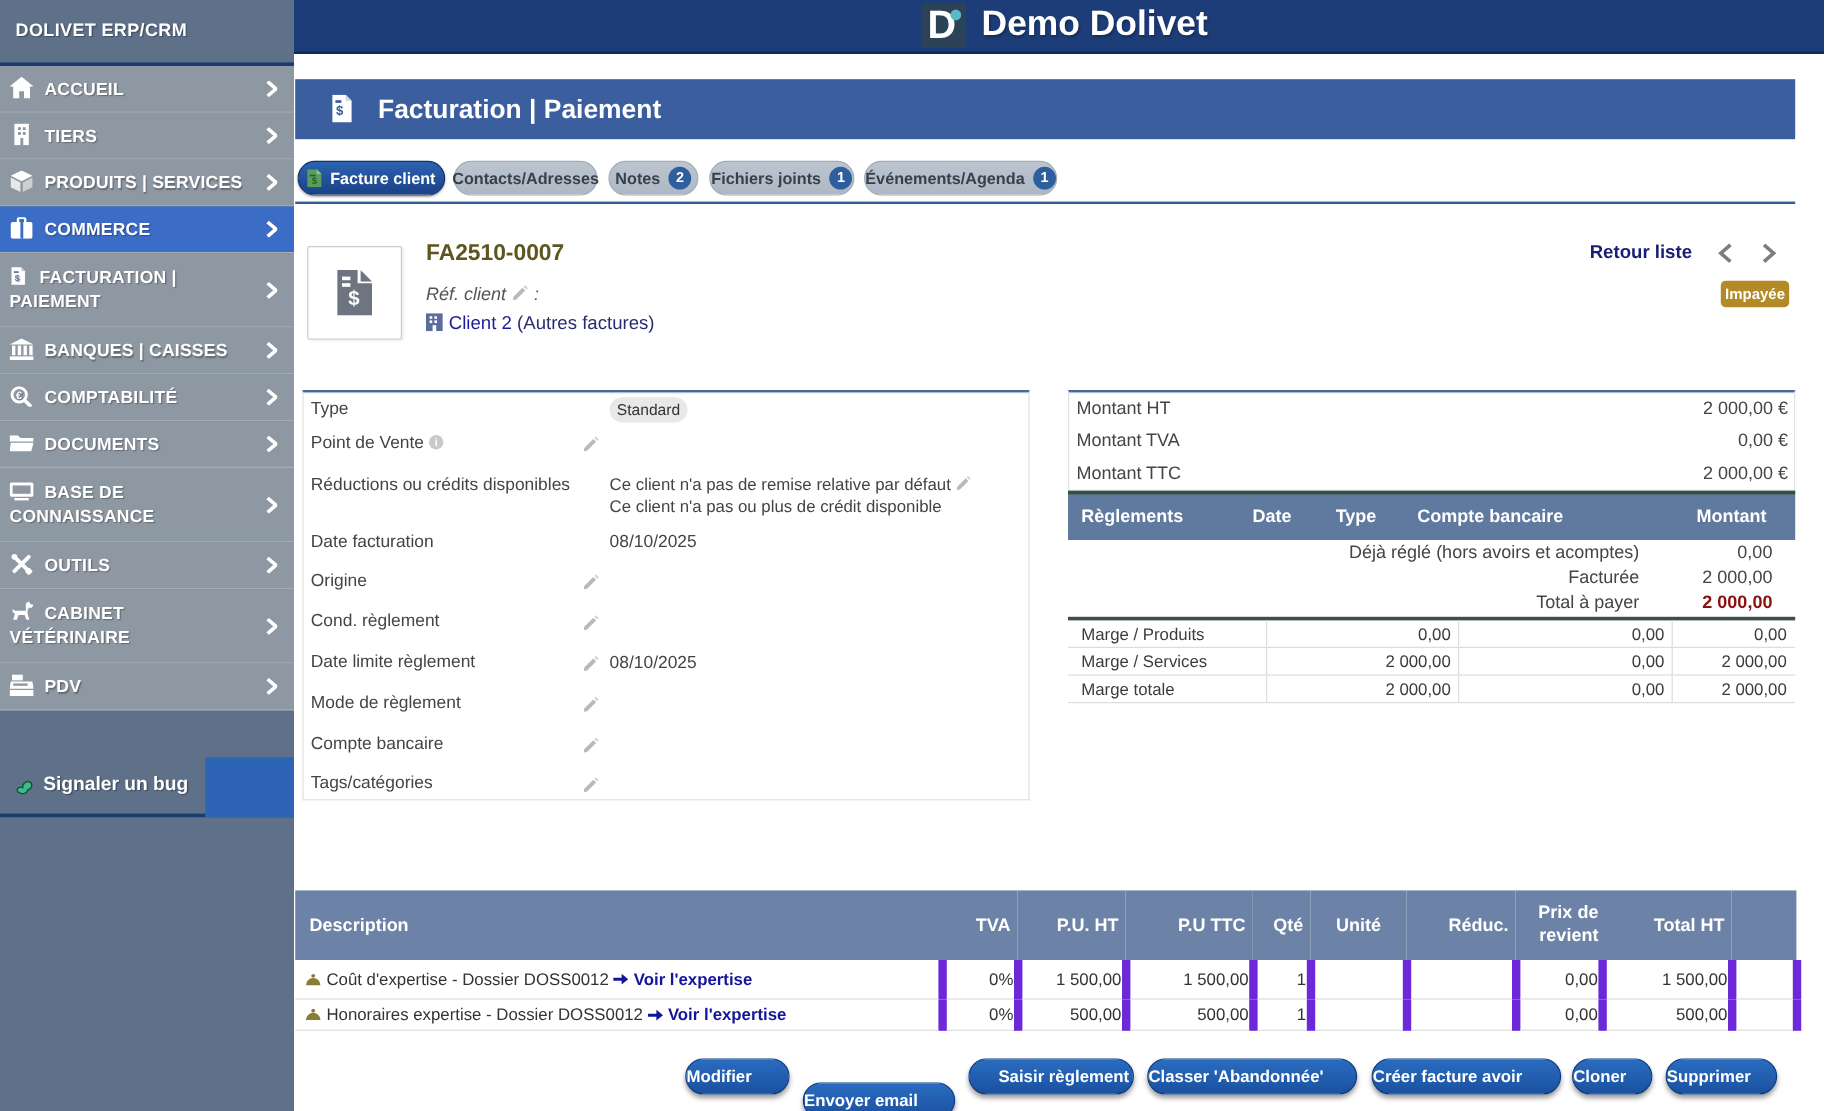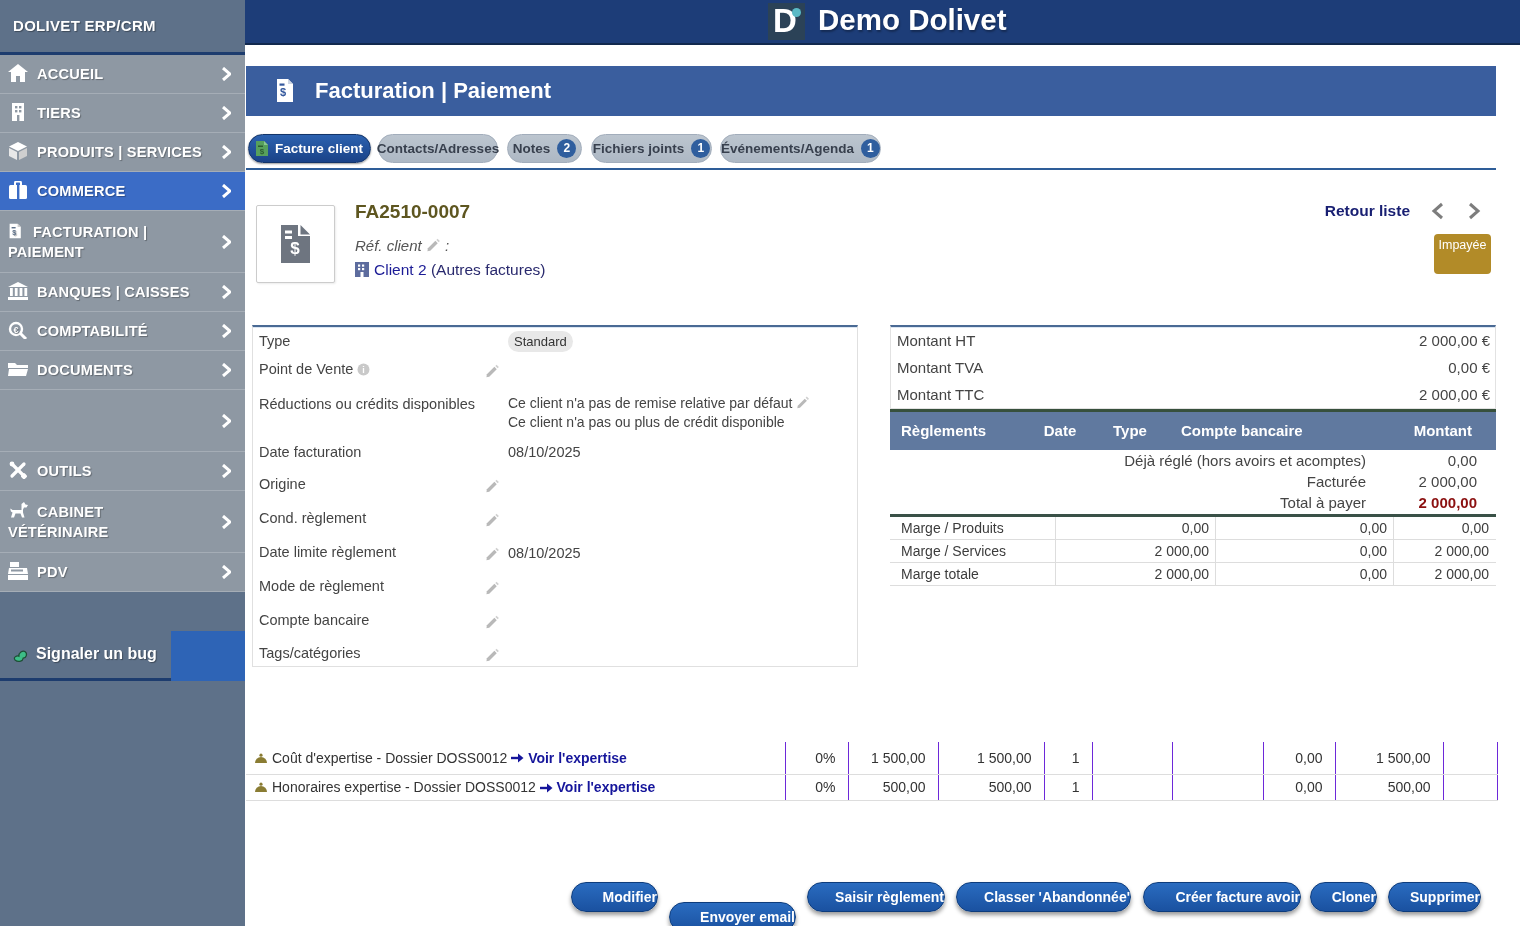--- a/index.html
+++ b/index.html
@@ -41,21 +41,21 @@
 .tab.act { background:linear-gradient(to bottom,#2c62b0,#1a4287); color:#fff; border:1px solid #143569; box-shadow:0 1px 2px rgba(0,0,0,.4); }
 .badge { display:inline-block; min-width:19px; height:19px; border-radius:10px; background:#2f5e9e; color:#fff; font-size:12px; font-weight:bold; text-align:center; line-height:19px; margin-left:7px; }
 #tabline { position:absolute; left:246px; top:168px; width:1250px; height:2px; background:#2e5d98; }
 
 #thumb { position:absolute; left:256px; top:205px; width:79px; height:78px; border:1px solid #ccc; border-radius:2px; background:#fff; box-shadow:1px 1px 2px rgba(0,0,0,.08); display:flex; align-items:center; justify-content:center; }
 #ref { position:absolute; left:355px; top:201px; font-size:19px; font-weight:bold; color:#5e5620; }
 #refclient { position:absolute; left:355px; top:237px; font-size:15px; color:#555;font-style:italic; }
 #clientline { position:absolute; left:355px; top:261px; font-size:15.5px; color:#1c1c96; }
 #retour { position:absolute; left:1180px; top:202px; width:230px; text-align:right; font-size:15.5px; font-weight:bold; color:#181f72; }
 #navchev { position:absolute; left:1428px; top:202px; }
-#impayee { position:absolute; left:1434px; top:234px; width:57px; height:40px; background:#b28b28; border-radius:4px; color:#fff; font-size:12.5px; font-weight:normal; text-align:center; line-height:22px; }
+#impayee { position:absolute; left:1434px; top:234px; width:57px; height:22px; background:#b28b28; border-radius:4px; color:#fff; font-size:12.5px; font-weight:bold; text-align:center; line-height:22px; }
 
 
 #ltable { position:absolute; left:252px; top:325px; width:606px; height:342px; border:1px solid #e0e0e0; border-top:2px solid #4a6a94; box-shadow:inset 0 1px 0 #dce6f2; }
 #ltable table { width:100%; border-collapse:collapse; font-size:14.5px; color:#444; }
 #ltable td { vertical-align:middle; padding:0; }
 #ltable td.lab { width:255px; padding-left:6px; }
 .pill { display:inline-block; background:#e8e8e8; border-radius:11px; padding:3px 6px; font-size:13px; color:#333; }
 .pencil { display:inline-block; }
 
 
@@ -75,29 +75,29 @@
 .mrow .n2 { position:absolute; right:109px; }
 .mrow .n3 { position:absolute; right:7px; }
 .mrow .sep1 { position:absolute; left:165px; top:0; bottom:0; width:1px; background:#ddd; }
 .mrow .sep2 { position:absolute; left:325px; top:0; bottom:0; width:1px; background:#ddd; }
 .mrow .sep3 { position:absolute; left:503px; top:0; bottom:0; width:1px; background:#ddd; }
 
 
 #lines { position:absolute; left:246px; top:742px; width:1251px; }
 #lines table { width:1251px; border-collapse:collapse; table-layout:fixed; }
 #lines th { background:#6c83a7; color:#fff; font-weight:bold; font-size:15px; height:58px; padding:0 6px; }
-#lines td { height:26px; font-size:14px; color:#333; border-bottom:1px solid #ddd; border-right:1px solid #6d28d9; padding:0 12px; background:#fff; }
+#lines td { height:26px; font-size:14px; color:#333; border-bottom:1px solid #ddd; border-right:7px solid #6d28d9; padding:0 0; background:#fff; }
 #lines td.desc { text-align:left; padding-left:8px; }
 #lines .num { text-align:right; }
 #lines th.num { text-align:right; }
 #lines th.desc { text-align:left; padding-left:12px; font-weight:bold; }
 .lnk { color:#15159b; font-weight:bold; }
 
 
-.btn { position:absolute; top:882px; height:30px; border-radius:15px; background:linear-gradient(to bottom,#2a6cc0,#1a51a0); border:1px solid #0d3c7c; box-shadow:0 3px 4px rgba(0,0,0,.4); color:#fff; font-weight:bold; font-size:14px; text-align:right; line-height:28px; font-family:"Liberation Sans", sans-serif; }
+.btn { position:absolute; top:882px; height:30px; border-radius:15px; background:linear-gradient(to bottom,#2a6cc0,#1a51a0); border:1px solid #0d3c7c; box-shadow:0 3px 4px rgba(0,0,0,.4); color:#fff; font-weight:bold; font-size:14px; text-align:left; line-height:28px; font-family:"Liberation Sans", sans-serif; }
 </style>
 </head>
 <body>
 <div id="page">
 
 <div id="topbar"></div>
 <div id="logo">
       <span class="d">D</span>
       <span class="dot"></span>
     </div>
@@ -301,20 +301,32 @@
           <col style="width:90px">
           <col style="width:106px">
           <col style="width:48px">
           <col style="width:80px">
           <col style="width:91px">
           <col style="width:72px">
           <col style="width:108px">
           <col style="width:54px">
         </colgroup>
 <tbody>
+          <tr>
+  <th class="desc">Description</th>
+            <th class="num">TVA</th>
+            <th class="num">P.U. HT</th>
+            <th class="num">P.U TTC</th>
+            <th class="num">Qté</th>
+            <th style="text-align:center">Unité</th>
+            <th class="num">Réduc.</th>
+            <th class="num" style="line-height:1.25; padding-right:3px">Prix de revient</th>
+            <th class="num">Total HT</th>
+            <th></th>
+</tr>
 <tr style="height:32px">
   <td class="desc"><svg width="14" height="12" viewBox="0 0 14 12" style="vertical-align:-1px; margin-right:4px">
                 <path d="M1 11 a6 6 0 0 1 12 0 z" fill="#8a7c33"></path>
                 <circle cx="7" cy="3.2" r="1.6" fill="#8a7c33"></circle>
               </svg>Coût d'expertise - Dossier DOSS0012 <svg width="13" height="10" viewBox="0 0 13 10" style="vertical-align:-0.5px">
                 <path d="M0 5 h8" stroke="#15159b" stroke-width="2.4" fill="none"></path>
                 <path d="M7 0.5 l5.5 4.5-5.5 4.5z" fill="#15159b"></path>
               </svg> <span class="lnk">Voir l'expertise</span></td>
   <td class="num">0%</td>
             <td class="num">1&nbsp;500,00</td>
@@ -439,20 +451,25 @@
 <div class="mi h1">
         <div class="inner"><svg class="ic" viewBox="0 0 20 18">
             <path d="M0 3 h7 l2 2 h11 v3 H0z" fill="#fff"></path>
             <path d="M1 9 h19 l-2 7 H0z" fill="#fff"></path>
           </svg>DOCUMENTS</div>
         <svg class="chev" width="10" height="14" viewBox="0 0 10 14">
           <path d="M2 1 l7 6-7 6" stroke="#fff" stroke-width="3" fill="none"></path>
         </svg>
       </div>
 <div class="mi h2">
+        <div class="inner"><svg class="ic" viewBox="0 0 20 18">
+            <rect x="0" y="2" width="20" height="12" rx="1.5" fill="#fff"></rect>
+            <rect x="2.5" y="4.5" width="15" height="7" fill="#8e98a3"></rect>
+            <rect x="4" y="15" width="12" height="2" fill="#fff"></rect>
+          </svg>BASE DE CONNAISSANCE</div>
         <svg class="chev" width="10" height="14" viewBox="0 0 10 14">
           <path d="M2 1 l7 6-7 6" stroke="#fff" stroke-width="3" fill="none"></path>
         </svg>
       </div>
 <div class="mi h1">
         <div class="inner"><svg class="ic" viewBox="0 0 20 18">
             <g stroke="#fff" stroke-width="3.2" stroke-linecap="round" fill="none">
               <path d="M4 3 L16 15"></path>
               <path d="M16 3 L4 15"></path>
             </g>

